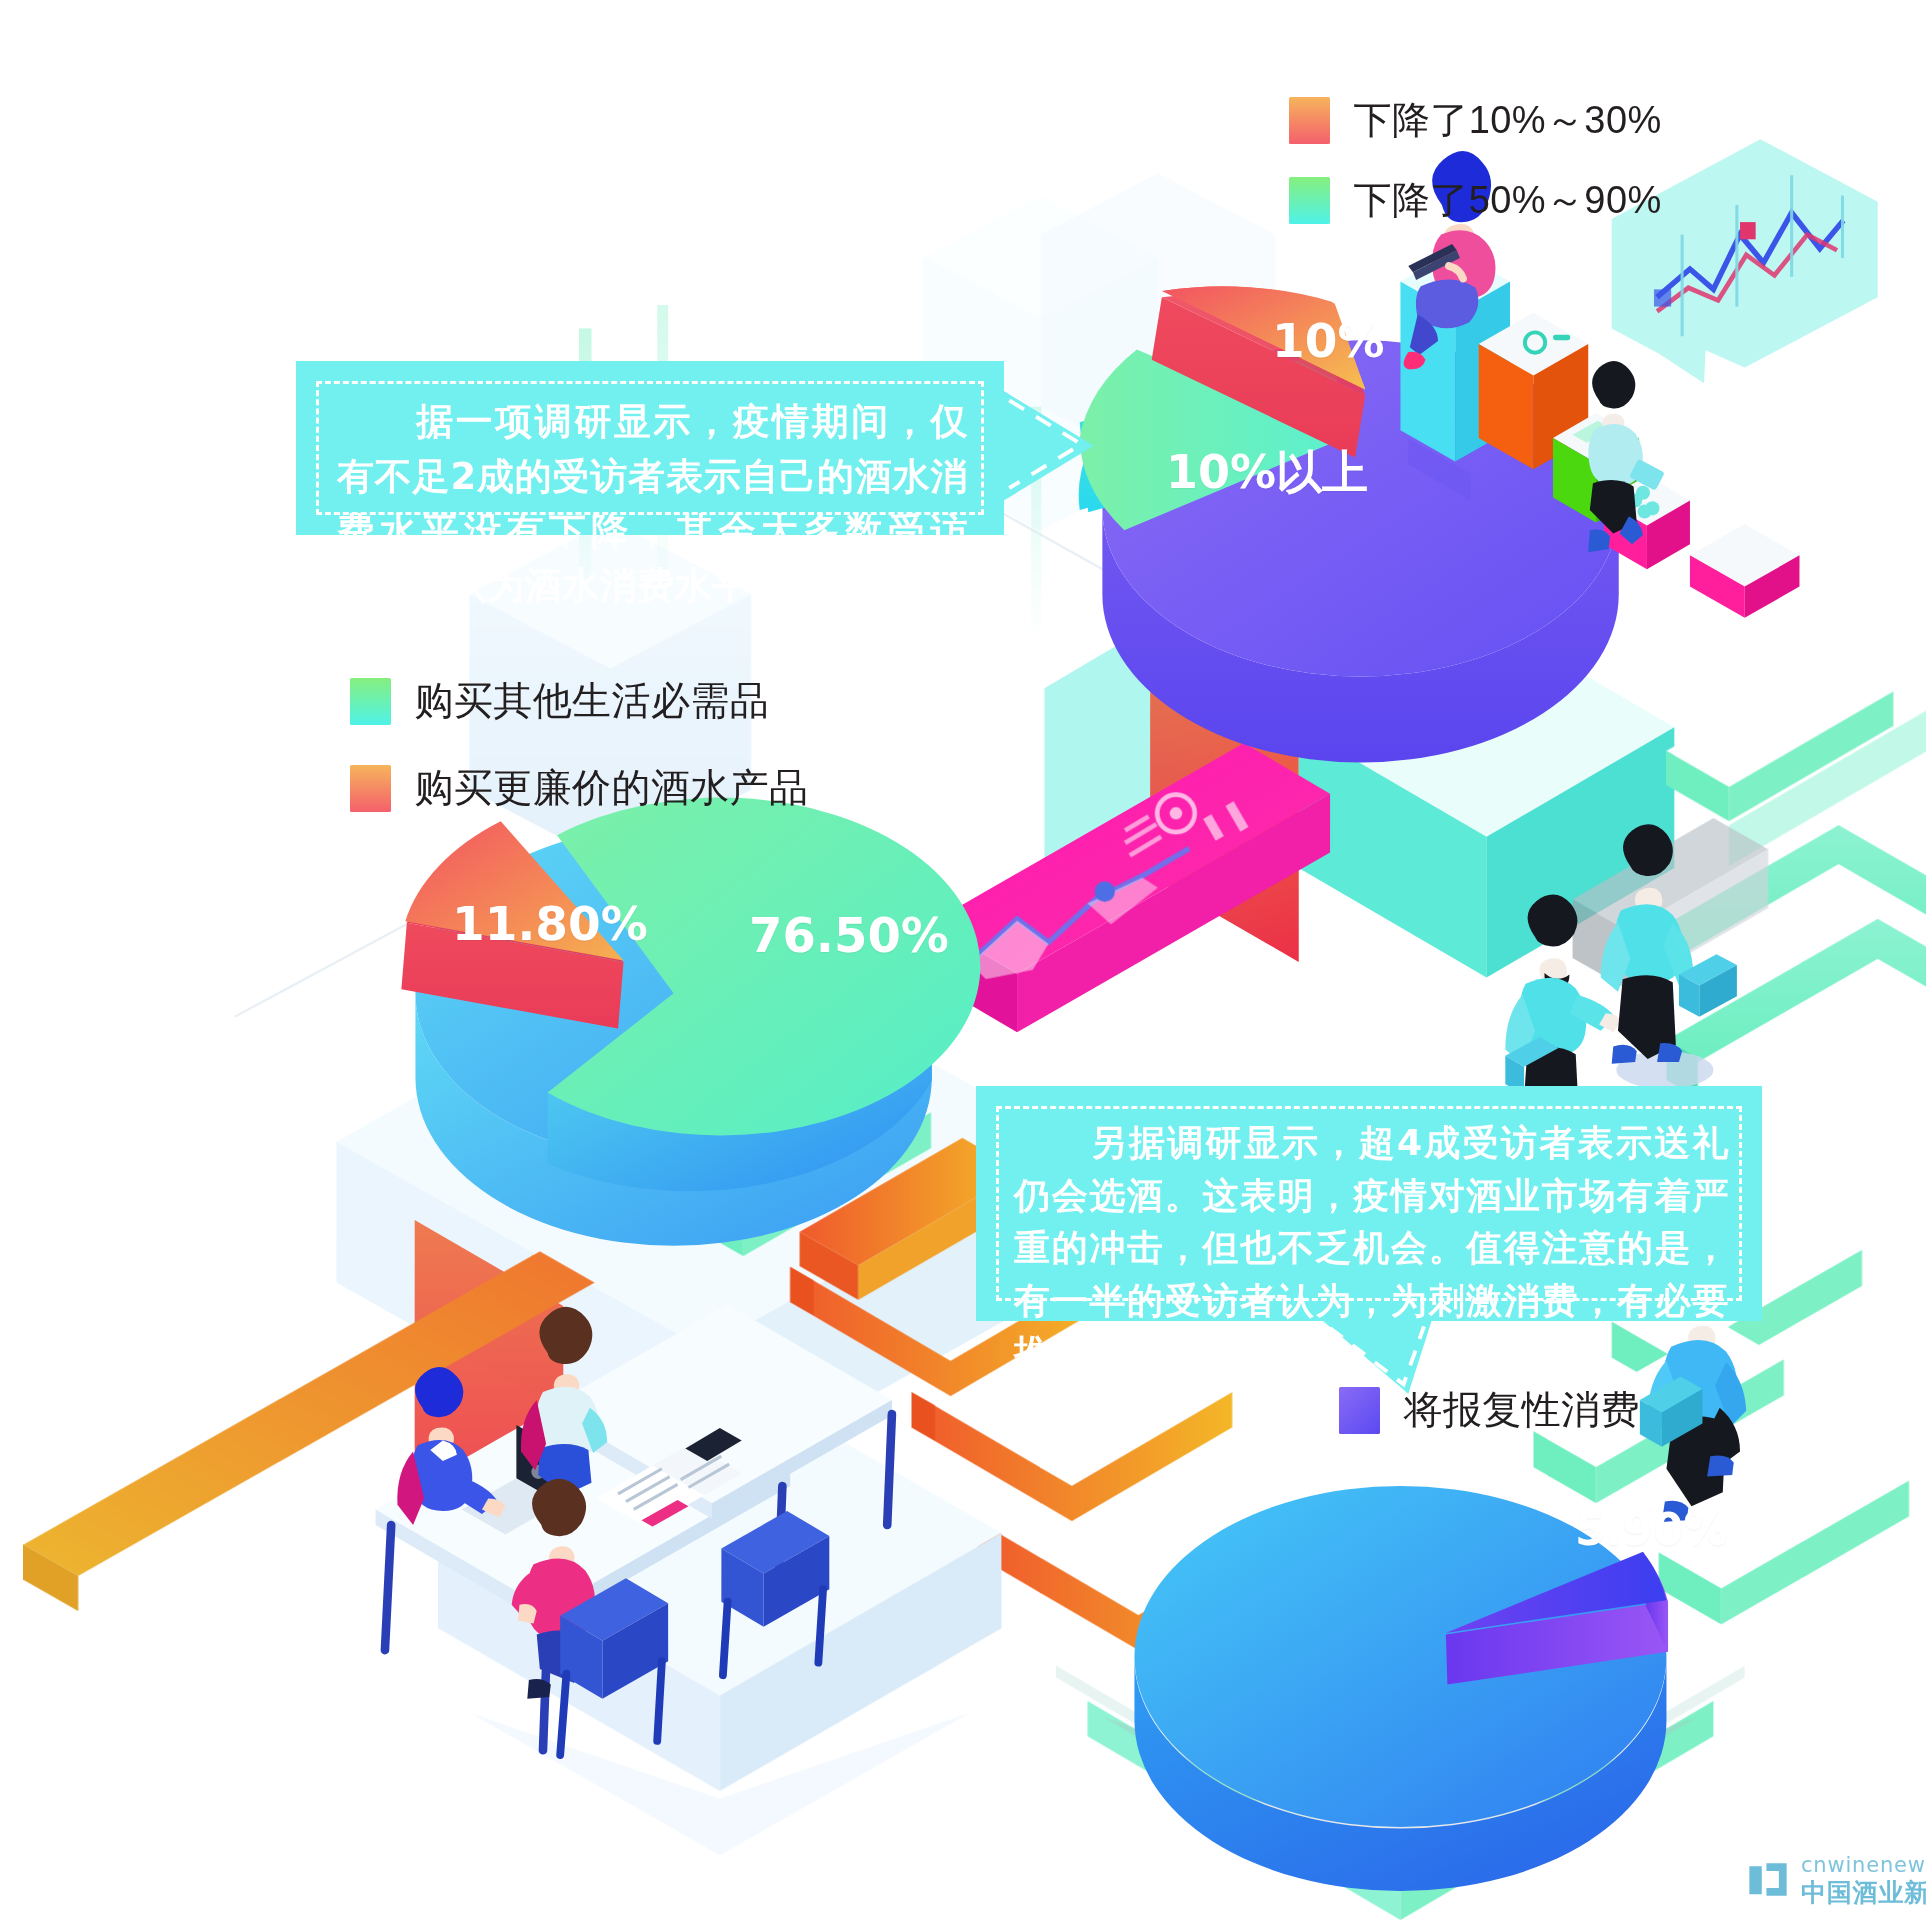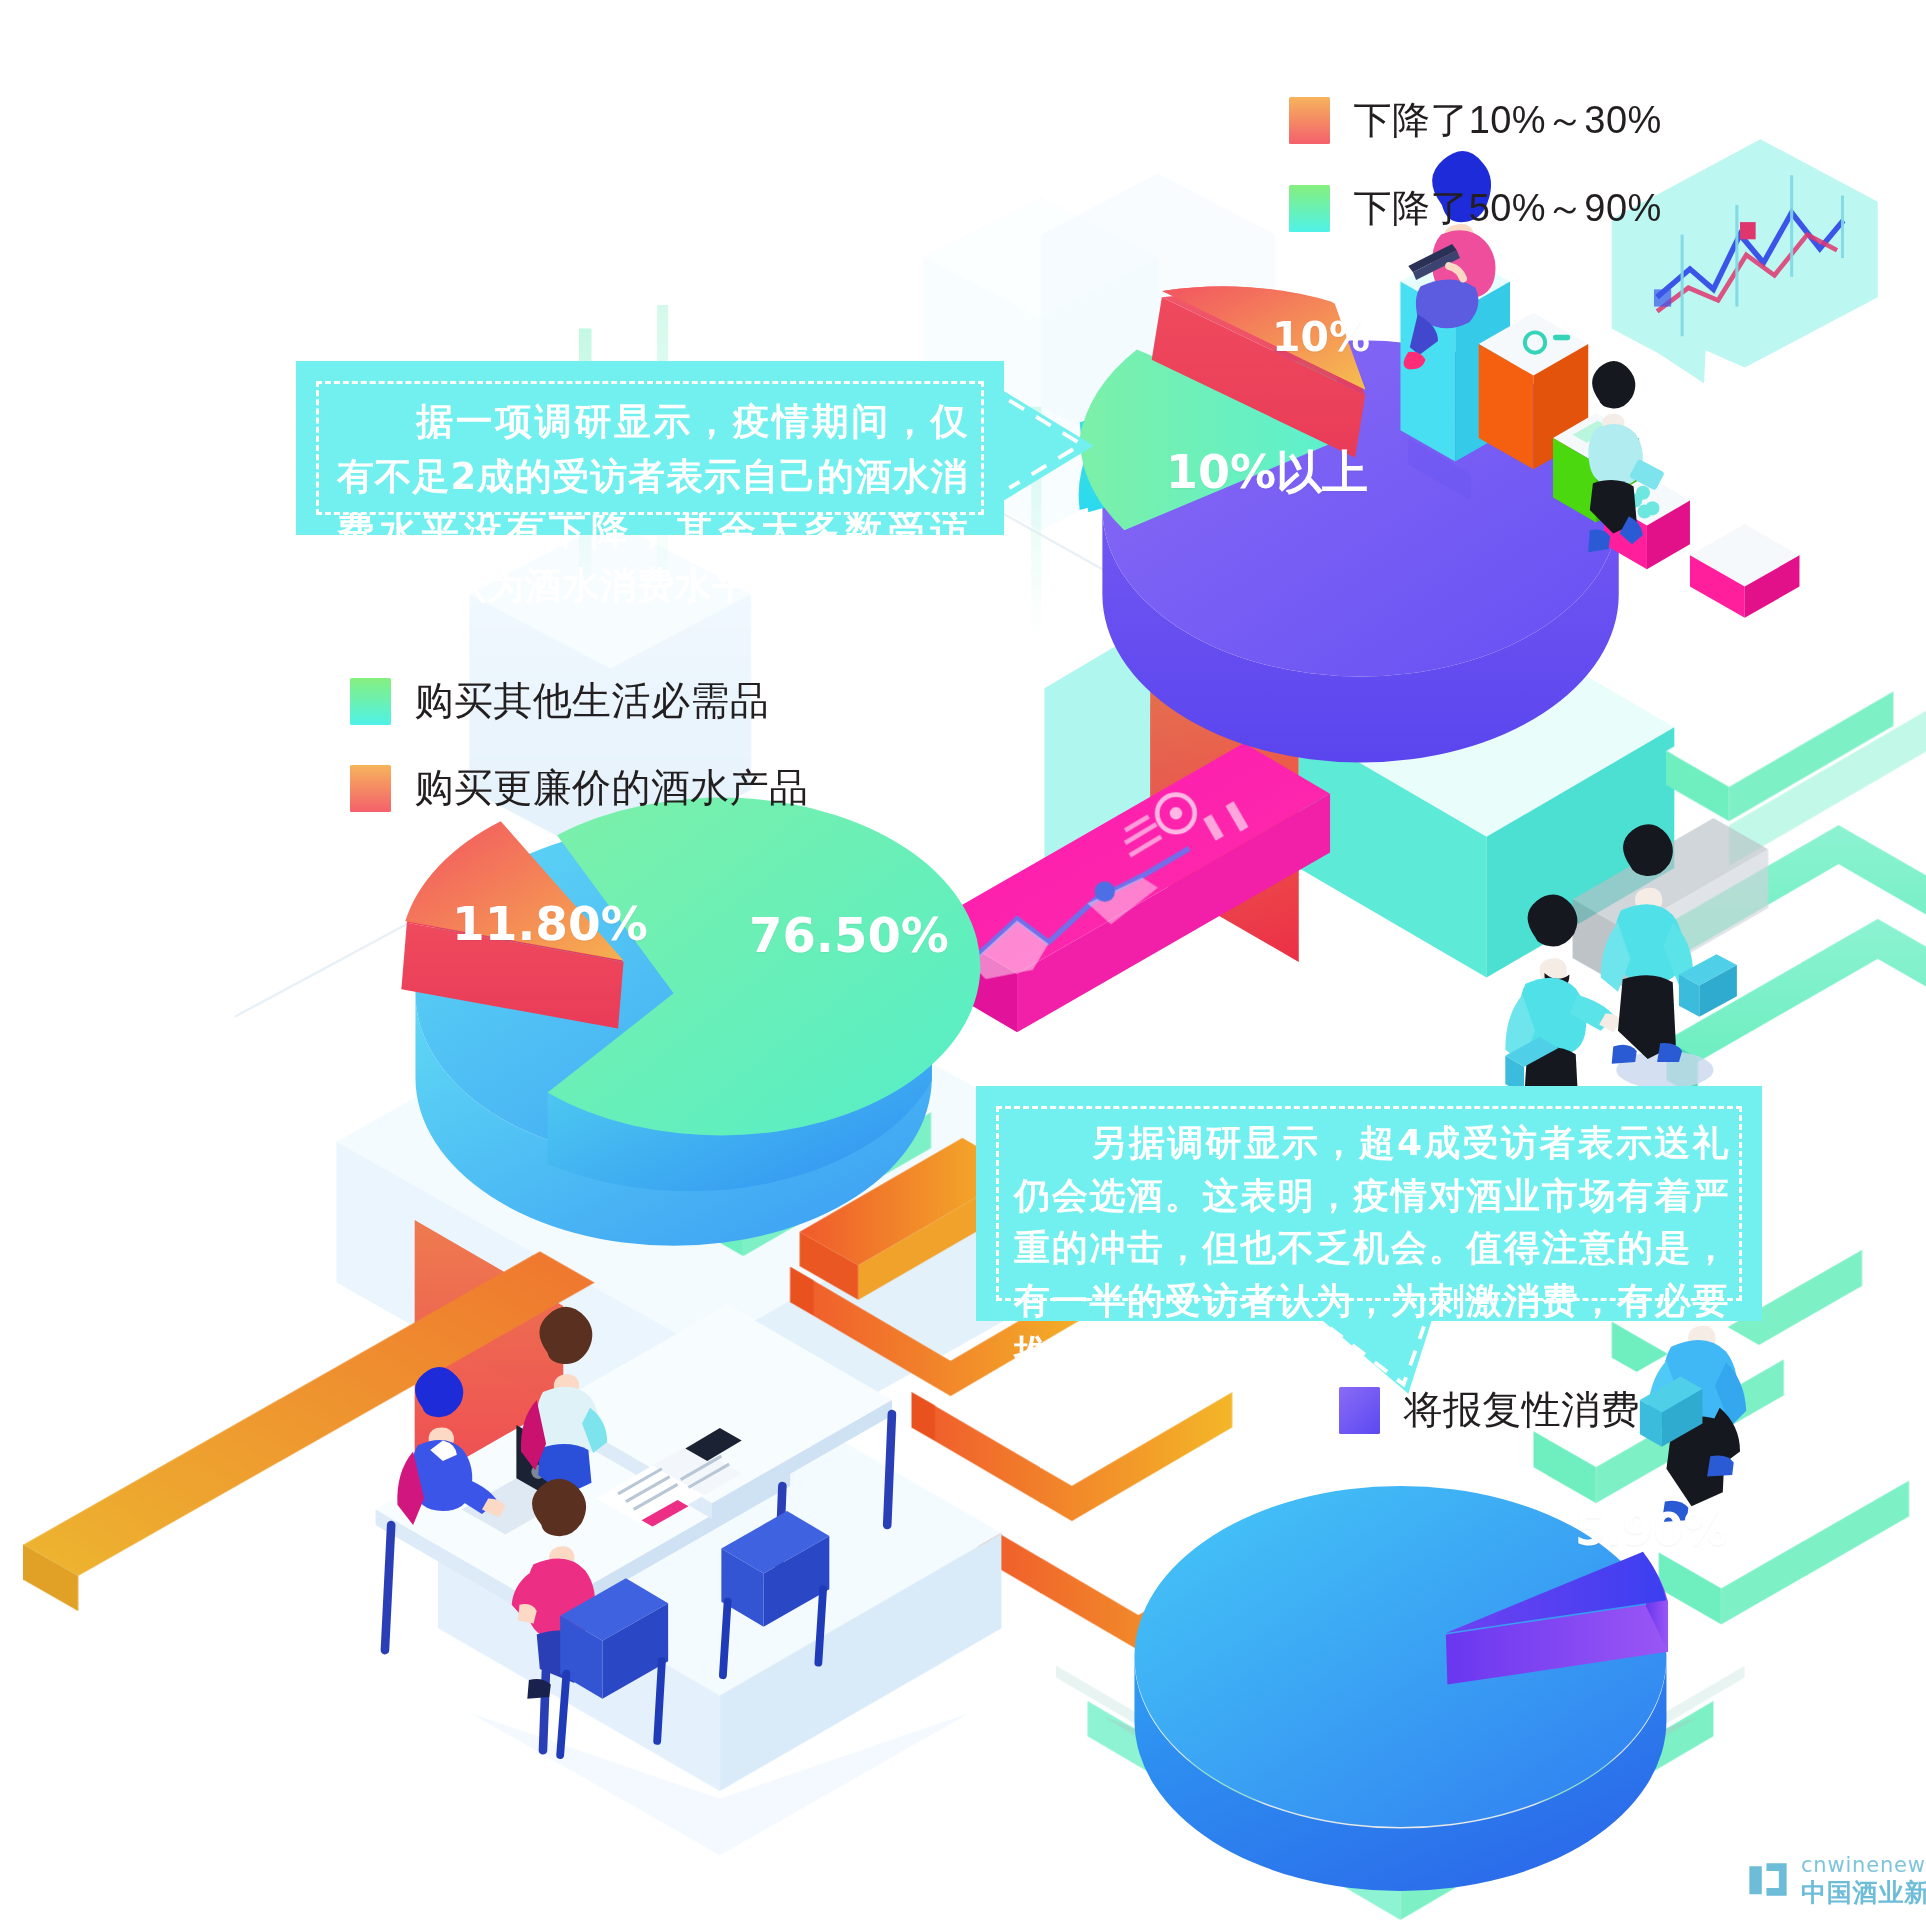--- a/index.html
+++ b/index.html
@@ -5,21 +5,21 @@
 <style>
   html,body{margin:0;padding:0;background:#ffffff;}
   body{
     font-family:"Liberation Sans","DejaVu Sans",sans-serif;
     width:1927px;height:1920px;position:relative;overflow:hidden;
   }
   .stage{position:absolute;left:0;top:0;width:1927px;height:1920px;overflow:hidden;background:#fff;}
   svg.layer{position:absolute;left:0;top:0;width:1927px;height:1920px;}
 
   
-  .legend{position:absolute;display:flex;flex-direction:column;gap:37px;}
+  .legend{position:absolute;display:flex;flex-direction:column;gap:29px;}
   .legend-row{display:flex;align-items:center;gap:23.5px;}
   .swatch{width:41px;height:47px;border-radius:1.6px;flex:0 0 auto;}
   .legend-label{
     font-size:36px;color:#231f20;letter-spacing:0.4px;white-space:nowrap;
     font-family:"Liberation Sans","DejaVu Sans",sans-serif;
   }
   #legend-top{left:1289px;top:95px;}
   #legend-top .legend-label{font-size:38px;}
   #legend-mid{left:350px;top:674px;gap:33px;}
   #legend-mid .legend-label{font-size:39px;}
@@ -41,21 +41,21 @@
   #callout-1{left:296px;top:361px;width:708px;height:174px;}
   #callout-2{left:976px;top:1086px;width:786px;height:235px;}
   #callout-2 .txt{font-size:36px;line-height:1.46;left:38px;right:33px;top:31px;}
 
   
   .pie-label{
     position:absolute;color:#ffffff;font-weight:bold;
     font-family:"DejaVu Sans","Liberation Sans",sans-serif;
     text-shadow:0 0.8px 1.6px rgba(0,0,0,.06);white-space:nowrap;
   }
-  #lbl-top-a{left:1272px;top:313px;font-size:41px;}
+  #lbl-top-a{left:1272px;top:313px;font-size:47px;}
   #lbl-top-b{left:1166px;top:442px;font-size:46px;}
   #lbl-mid-a{left:452px;top:896px;font-size:47px;}
   #lbl-mid-b{left:749px;top:907px;font-size:48px;}
   #lbl-bot-a{left:1575px;top:1504px;font-size:44px;}
 
   
   #watermark{position:absolute;left:1746px;top:1855px;display:flex;align-items:center;gap:11px;}
   #watermark .wm-mark{width:44px;height:45px;flex:0 0 auto;}
   #watermark .wm-text{display:flex;flex-direction:column;line-height:1;}
   #watermark .wm-en{font-size:21px;color:#7fc4dd;letter-spacing:0.8px;

